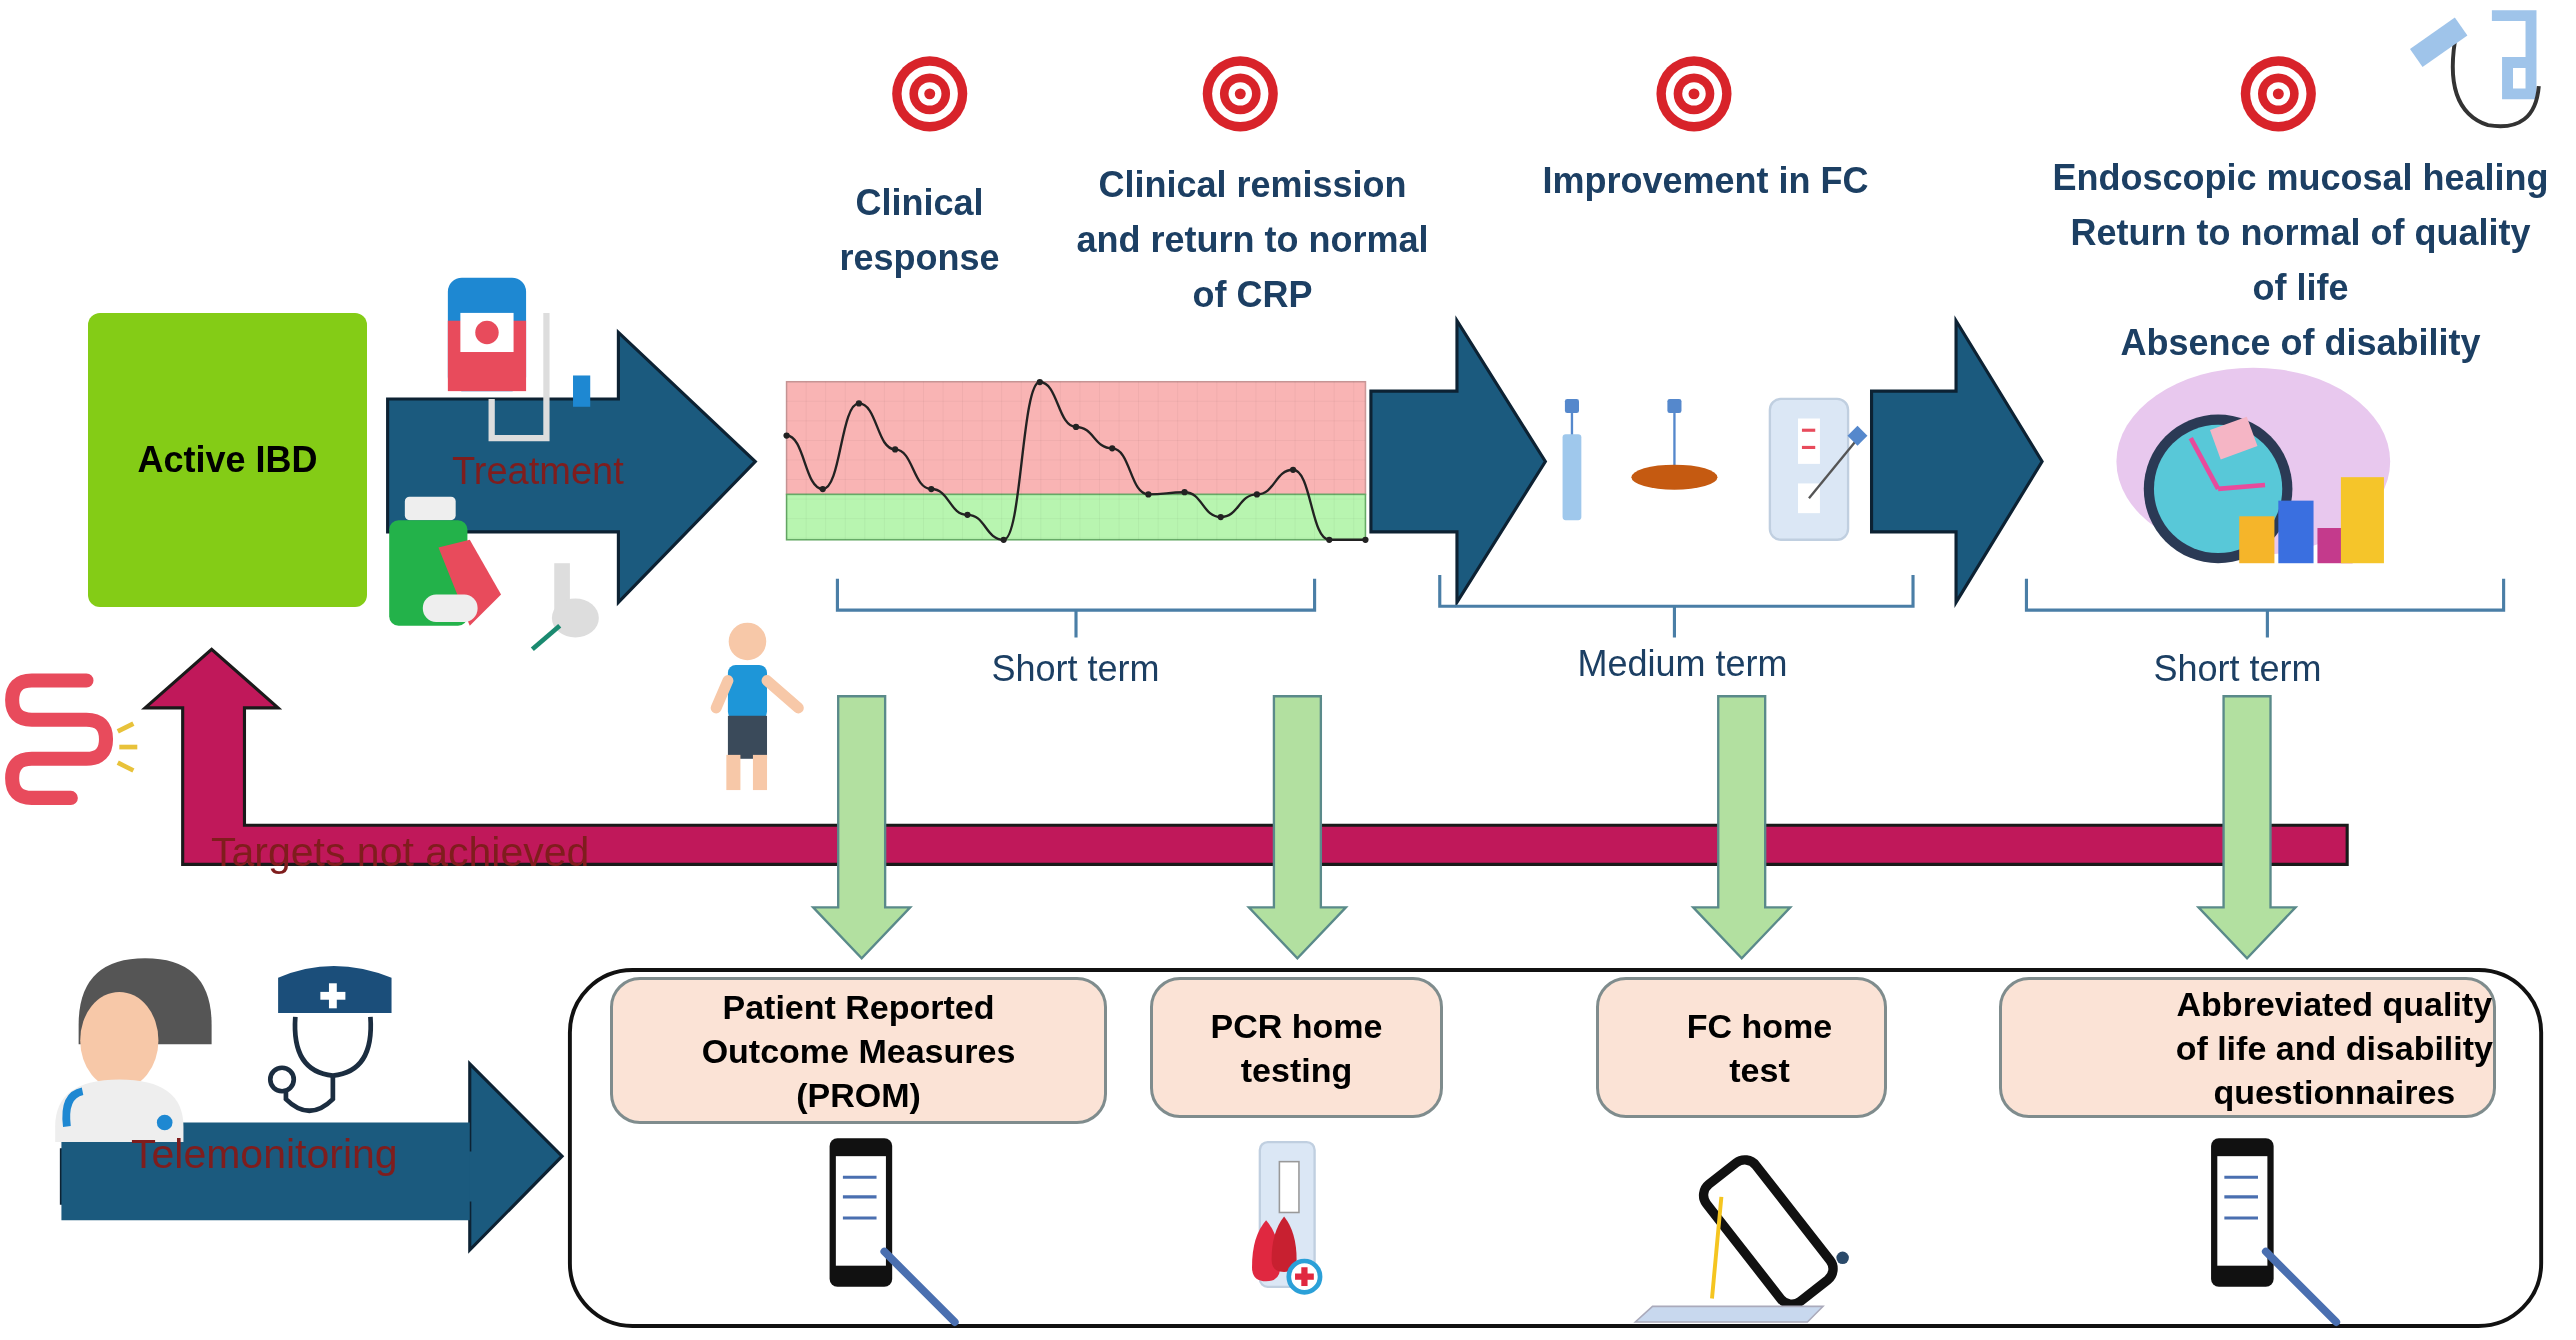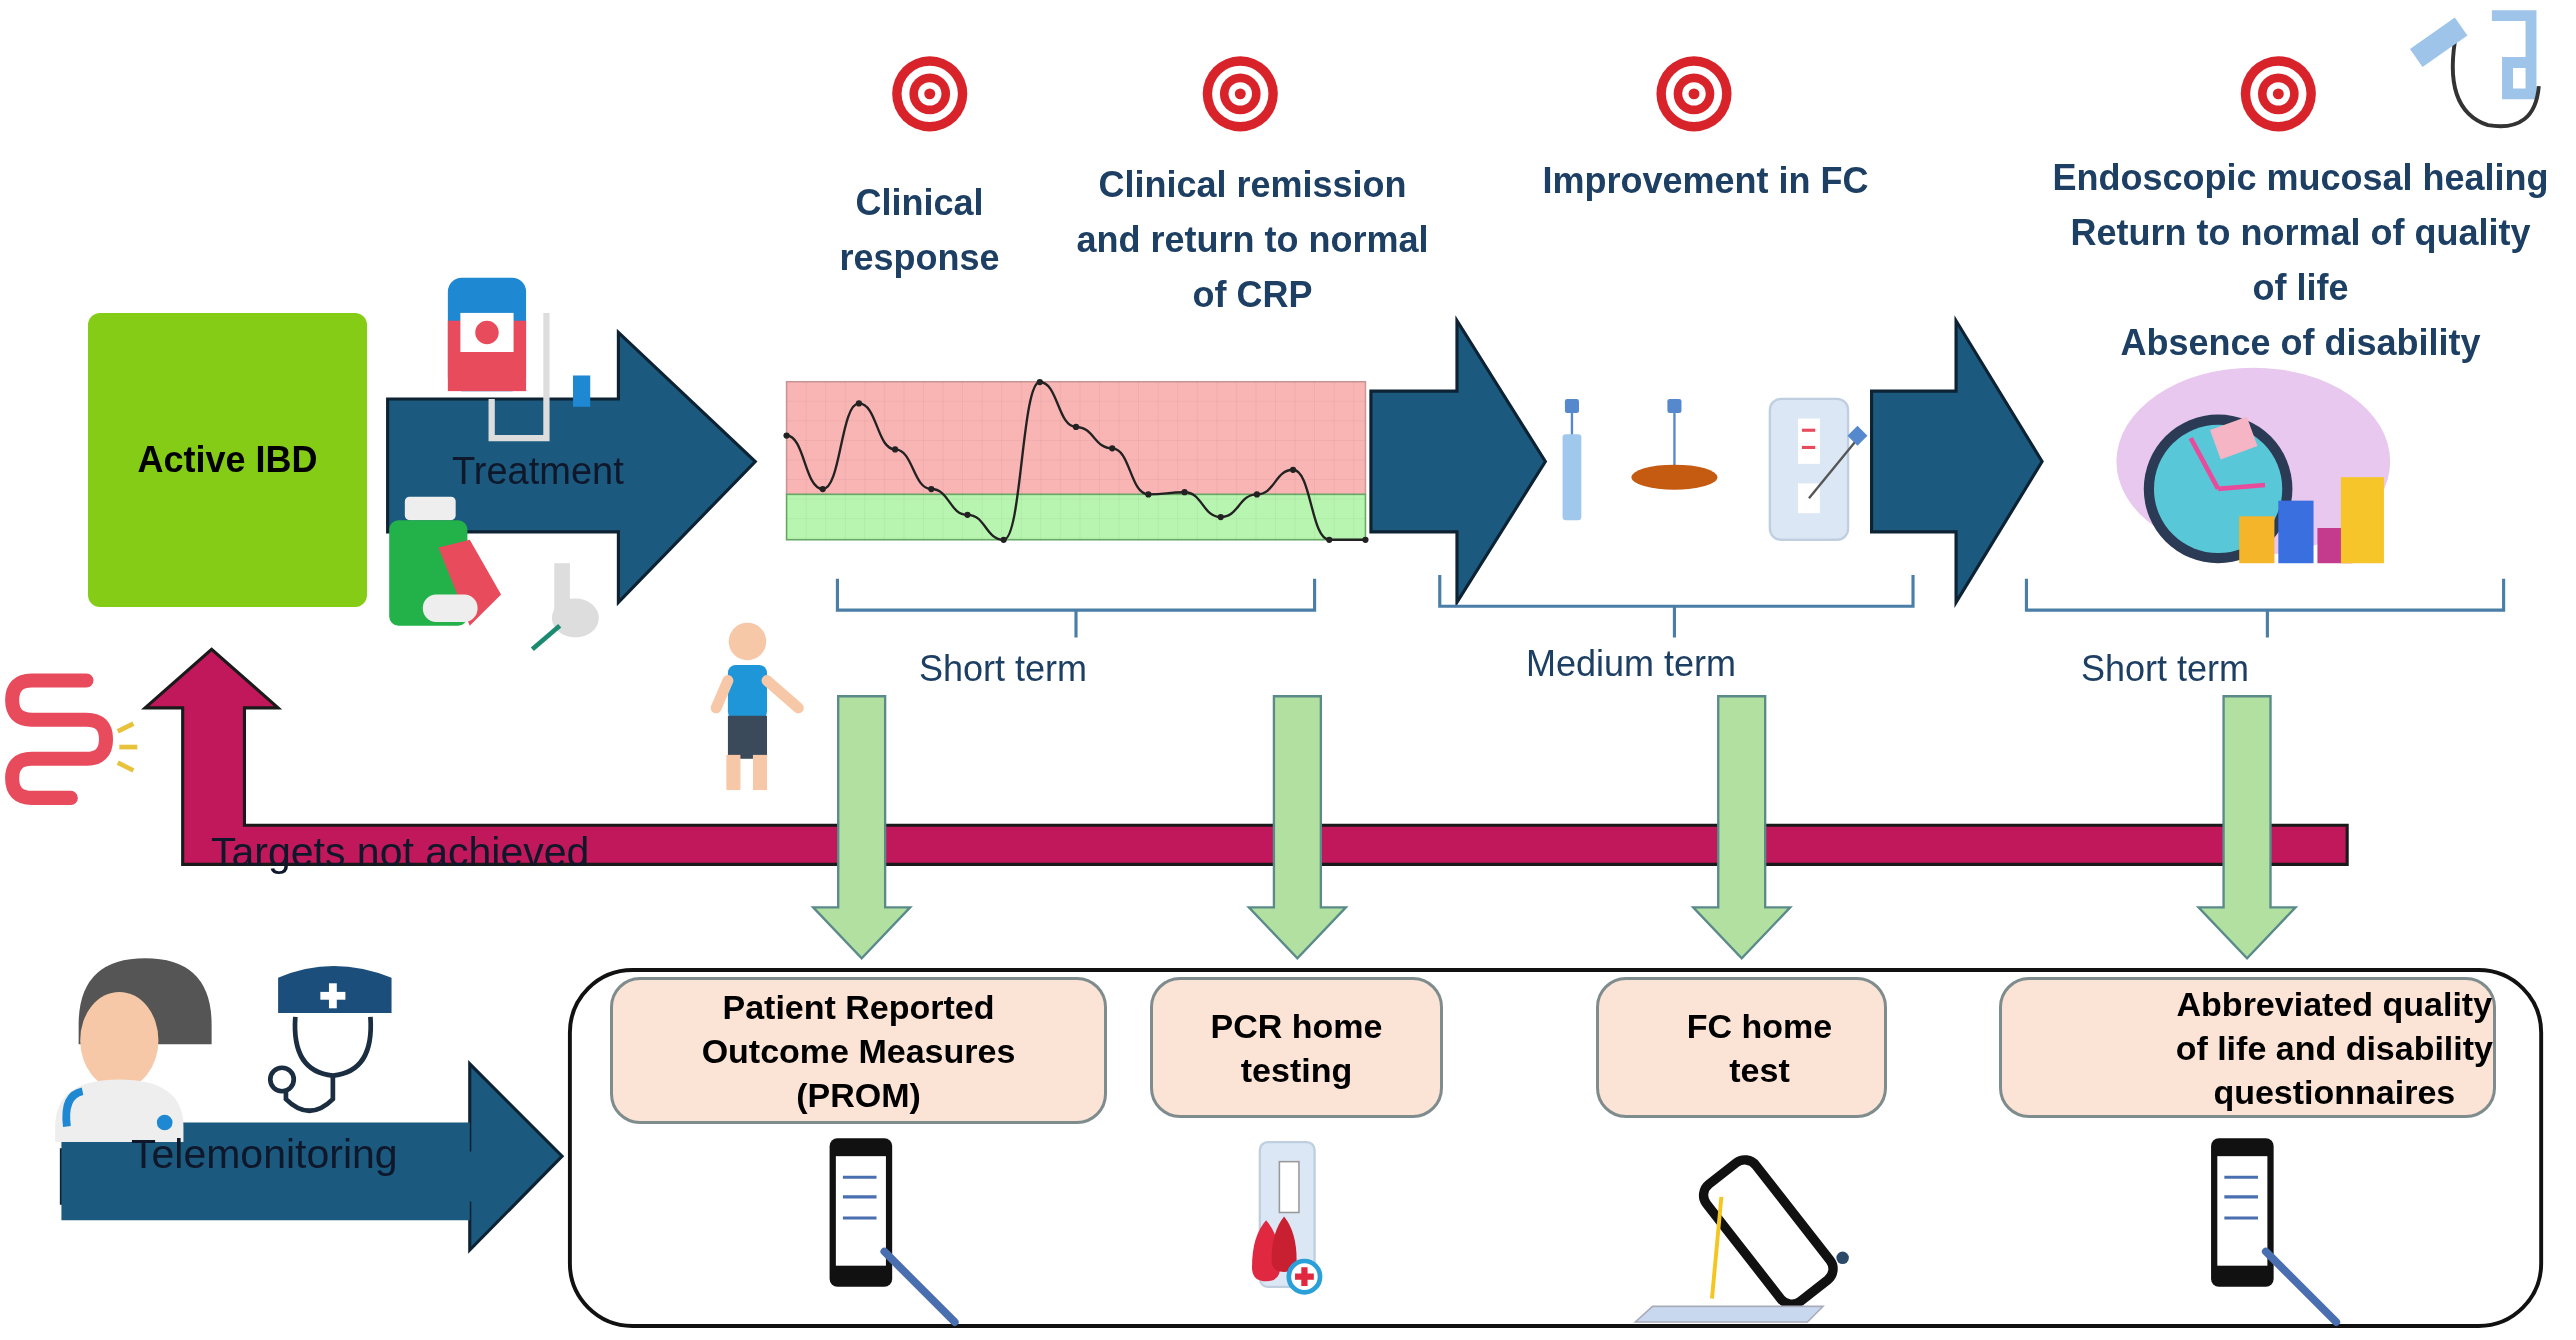--- a/index.html
+++ b/index.html
@@ -1,20 +1,20 @@
 <!DOCTYPE html>
 <html style="font-size:12.5px"><head>
 <meta charset="utf-8">
 <style>
   html, body { margin:0; padding:0; background:#ffffff; }
   body { width:2576px; height:1340px; position:relative; overflow:hidden; font-family:"Liberation Sans", sans-serif; }
   svg.canvas { position:absolute; left:0; top:0; }
   .target-label { position:absolute; color:#1c3f63; font-weight:bold; font-size:36px; line-height:55px; text-align:center; white-space:nowrap; }
-  .term-label { position:absolute; color:#1c3f63; font-size:36px; text-align:left; white-space:nowrap; }
-  .arrow-label { position:absolute; color:#0f172a; font-size:38px; white-space:nowrap;text-align:center; }
+  .term-label { position:absolute; color:#1c3f63; font-size:36px; text-align:center; white-space:nowrap; }
+  .arrow-label { position:absolute; color:#7f1d1d; font-size:38px; white-space:nowrap;text-align:center; }
   .tool-box { position:absolute; background:#fbe3d6; border:3.9px solid #7f8c8d; border-radius:30px; box-sizing:border-box; display:flex; align-items:center; justify-content:center; text-align:center; font-weight:bold; font-size:34px; line-height:44px; color:#000; }
   .tool-box span { white-space:pre-line; }
   .active-box { position:absolute; left:88px; top:313px; width:279px; height:294px; background:#84cc16; border-radius:12px; display:flex; align-items:center; justify-content:center; font-weight:bold; font-size:36px; color:#000; }
 </style>
 </head>
 <body>
 
 <svg class="canvas" width="2576" height="1340" viewBox="0 0 3292 1713">
 
   <polygon fill="#1b5a7e" stroke="#0d2233" stroke-width="4" points="495,510 790,510 790,425 965,590 790,770 790,680 495,680"></polygon>

